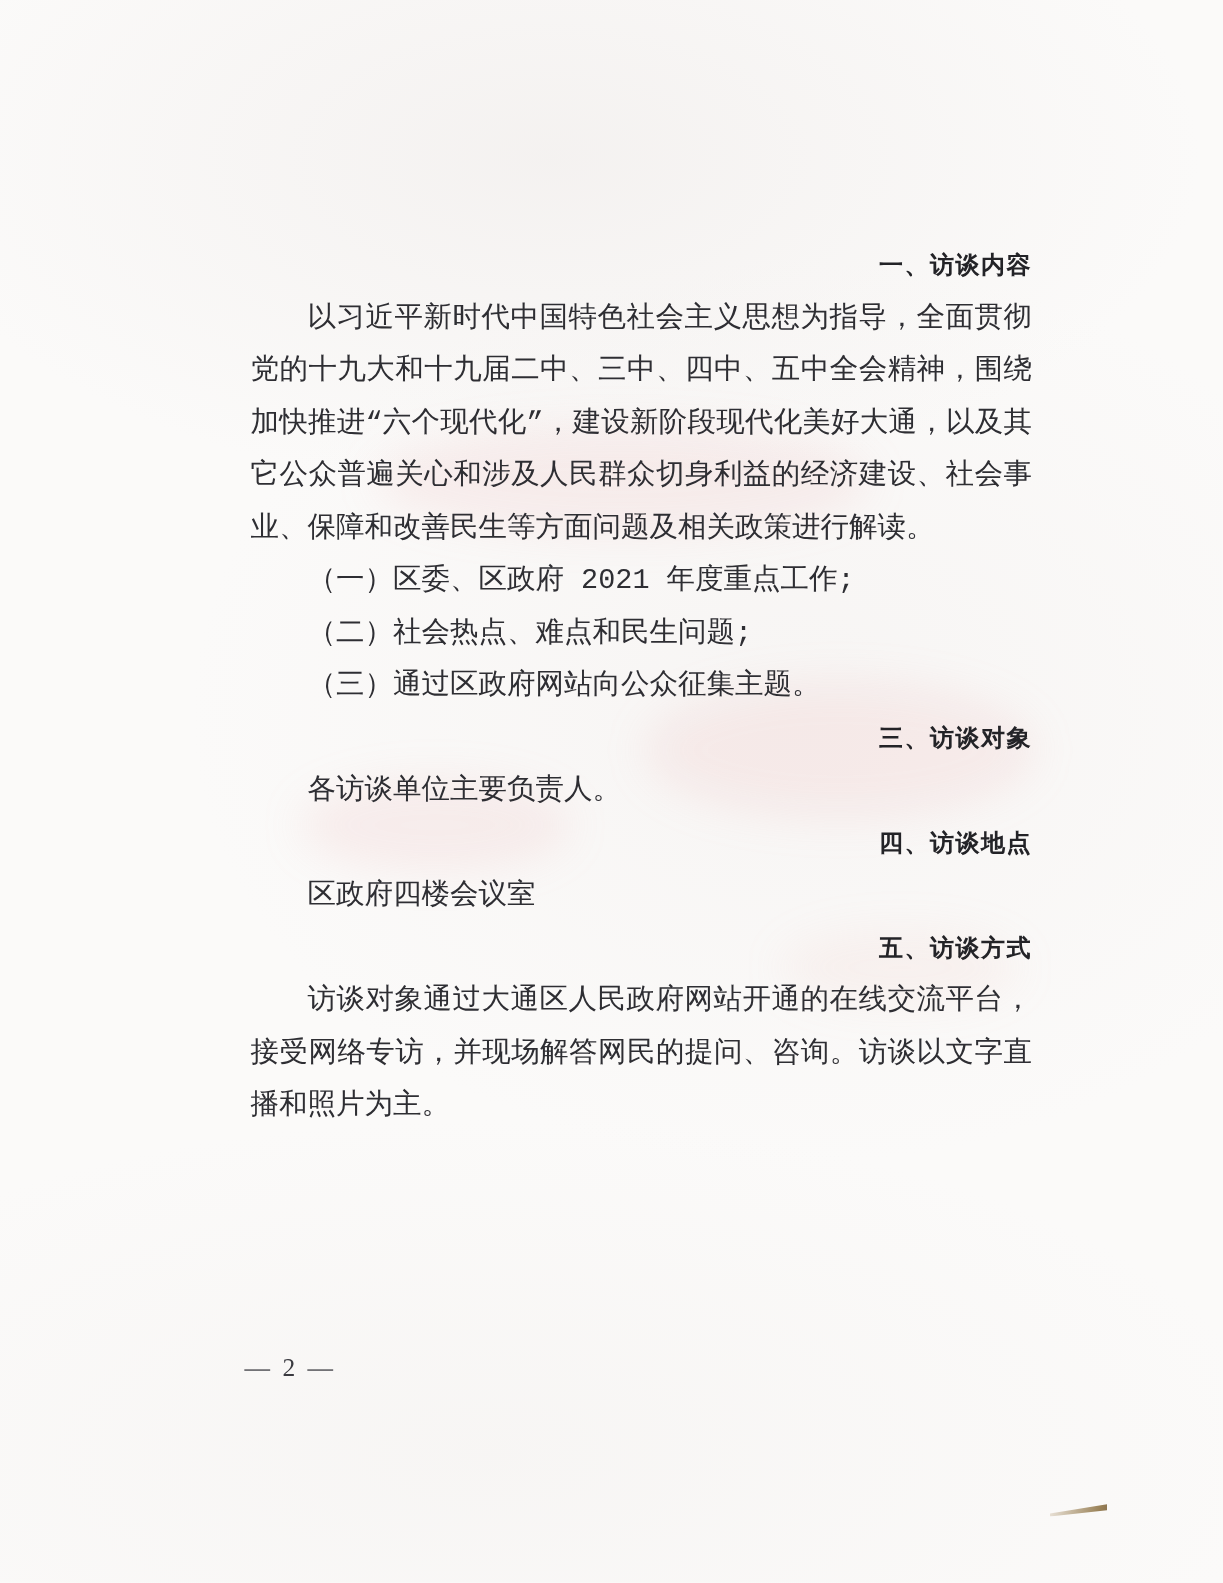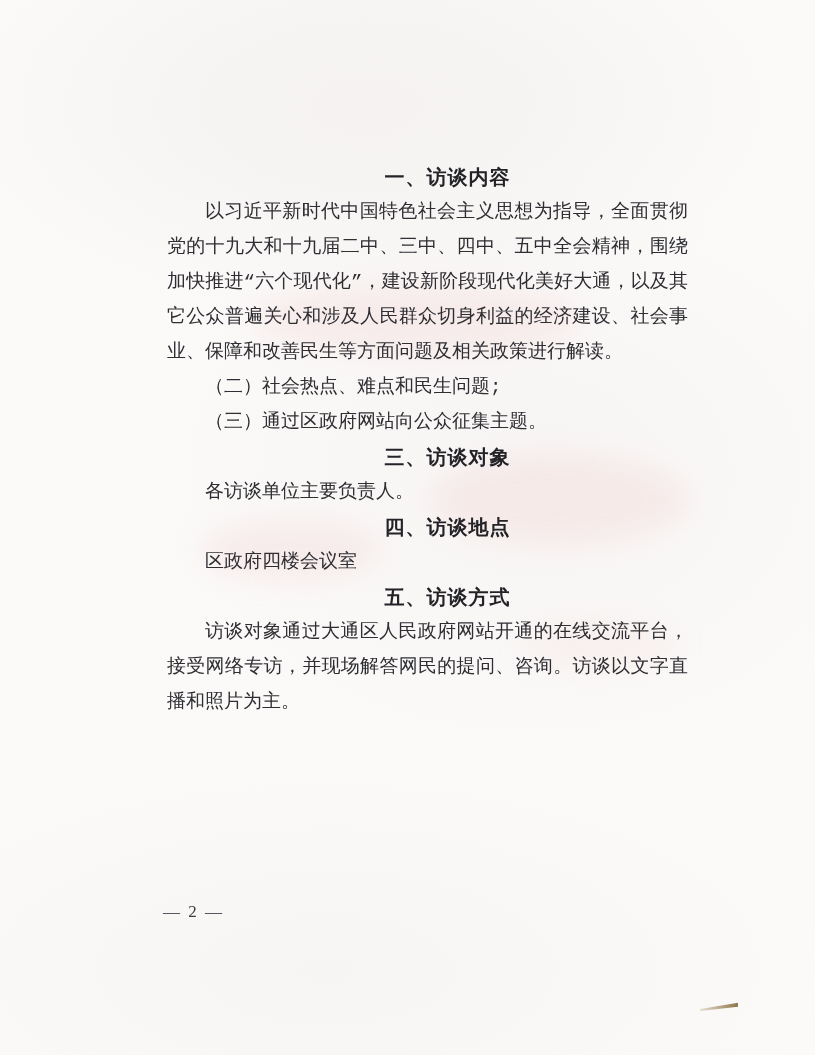--- a/index.html
+++ b/index.html
@@ -49,24 +49,24 @@
   }
   .content p {
     margin: 0;
     text-indent: 2em;
     font-family: Liberation Mono, monospace;
   }
   .content h2 {
     margin: 0;
     font-family: "Liberation Sans", sans-serif;
     font-weight: bold;
-    font-size: 20px;
+    font-size: 16px;
     line-height: 35px;
     text-indent: 2em;
-    text-align: center;
+    text-align: right;
     color: #232327;
     letter-spacing: 1px;
   }
   .page-number {
     position: absolute;
     left: 163px;
     top: 899px;
     font-size: 17px;
     line-height: 26px;
     letter-spacing: 2px;
@@ -94,20 +94,21 @@
 <div class="bleed b4"></div>
 
 <main class="content">
 
   <section>
     <h2>一、访谈内容</h2>
     <p>以习近平新时代中国特色社会主义思想为指导，全面贯彻党的十九大和十九届二中、三中、四中、五中全会精神，围绕加快推进“六个现代化”，建设新阶段现代化美好大通，以及其它公众普遍关心和涉及人民群众切身利益的经济建设、社会事业、保障和改善民生等方面问题及相关政策进行解读。</p>
   </section>
 
   <section>
+    <p>（一）区委、区政府 2021 年度重点工作;</p>
     <p>（二）社会热点、难点和民生问题;</p>
     <p>（三）通过区政府网站向公众征集主题。</p>
   </section>
 
   <section>
     <h2>三、访谈对象</h2>
     <p>各访谈单位主要负责人。</p>
   </section>
 
   <section>

